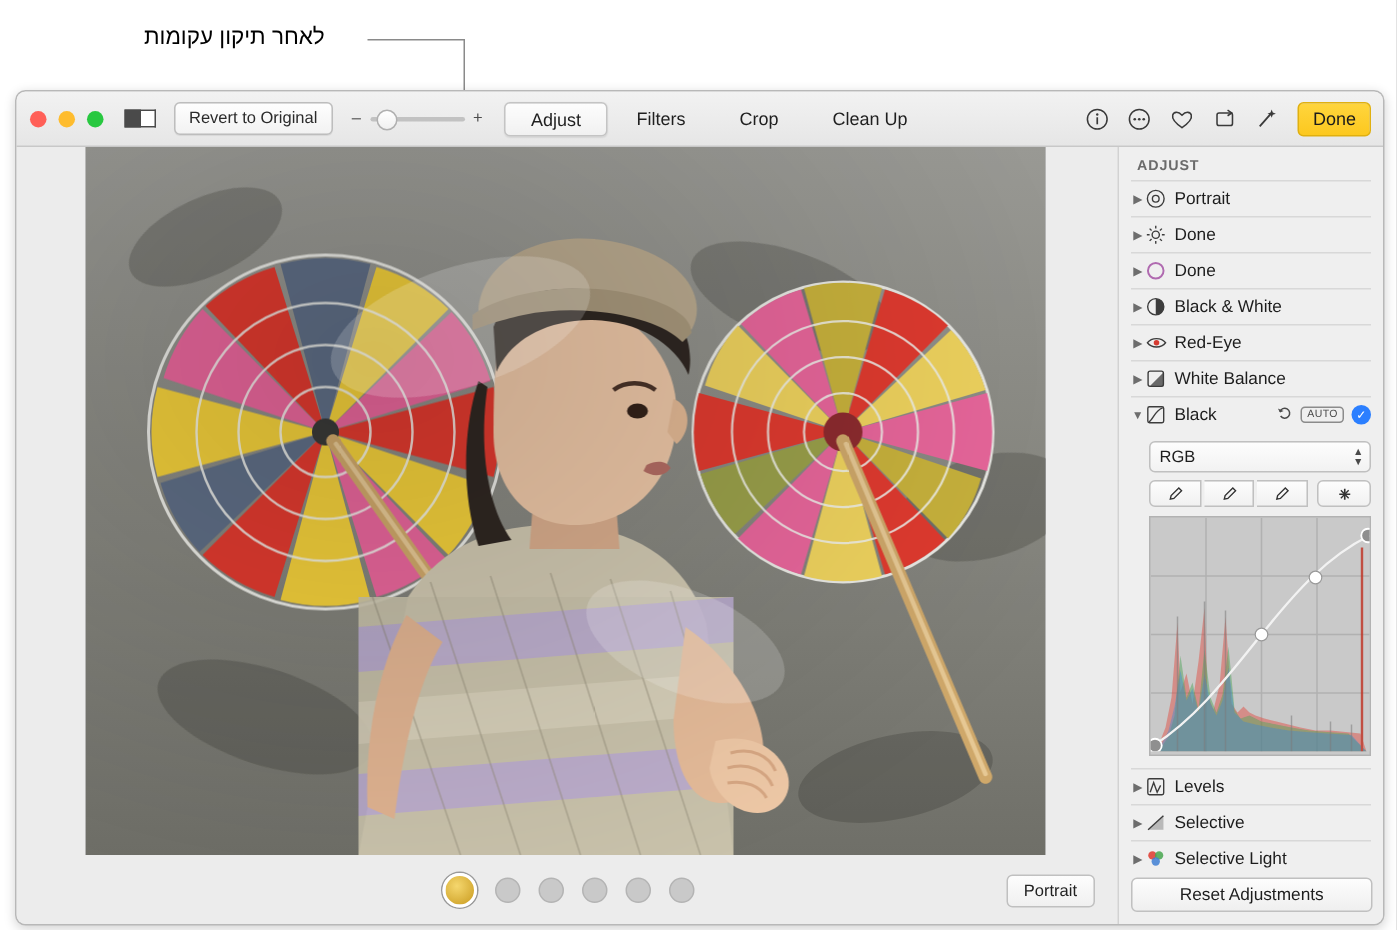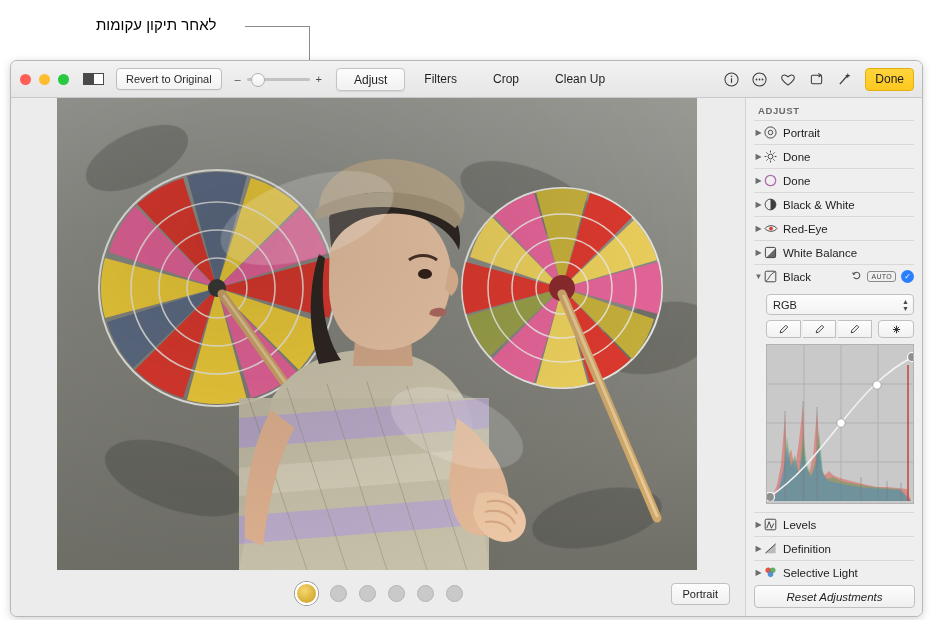--- a/index.html
+++ b/index.html
@@ -348,21 +348,21 @@
 
   .sb-bottom-btn {
     position: absolute;
     left: 8px; bottom: 8px;
     width: 159px; height: 21px;
     background: linear-gradient(#fdfdfd,#efefef);
     border: 1px solid #c0c0c0;
     border-radius: 4px;
     font-size: 11.5px;
     color: #1d1d1d;
-    display: flex; align-items: center; justify-content: center; font-style: italic;
+    display: flex; align-items: center; justify-content: center;
   }
 </style>
 </head>
 <body>
 
 <div id="root">
 
   <div class="callout-text">לאחר תיקון עקומות</div>
   <div class="callout-line-h"></div>
   <div class="callout-line-v"></div>
@@ -777,21 +777,21 @@
         <div class="sb-sep"></div>
 
         <div class="sb-row">
           <div class="chev">▶</div>
           <div class="sb-ic">
             <svg width="13" height="13" viewBox="0 0 14 14">
                 <path d="M1.5 12 L12.5 2" stroke="#3c3c3c" stroke-width="1"></path>
                 <path d="M1.5 12 L12.5 12 L12.5 2 Z" fill="#3c3c3c" opacity="0.3"></path>
               </svg>
           </div>
-          <div class="sb-label">Definition</div>
+          <div class="sb-label">Selective</div>
         </div>
         <div class="sb-sep"></div>
 
         <div class="sb-row">
           <div class="chev">▶</div>
           <div class="sb-ic">
             <svg width="13" height="13" viewBox="0 0 14 14">
                 <circle cx="4.6" cy="4.6" r="3" fill="#e2544a"></circle>
                 <circle cx="9.4" cy="4.6" r="3" fill="#46a64e" opacity="0.85"></circle>
                 <circle cx="7" cy="9" r="3" fill="#3f7fd4" opacity="0.85"></circle>

